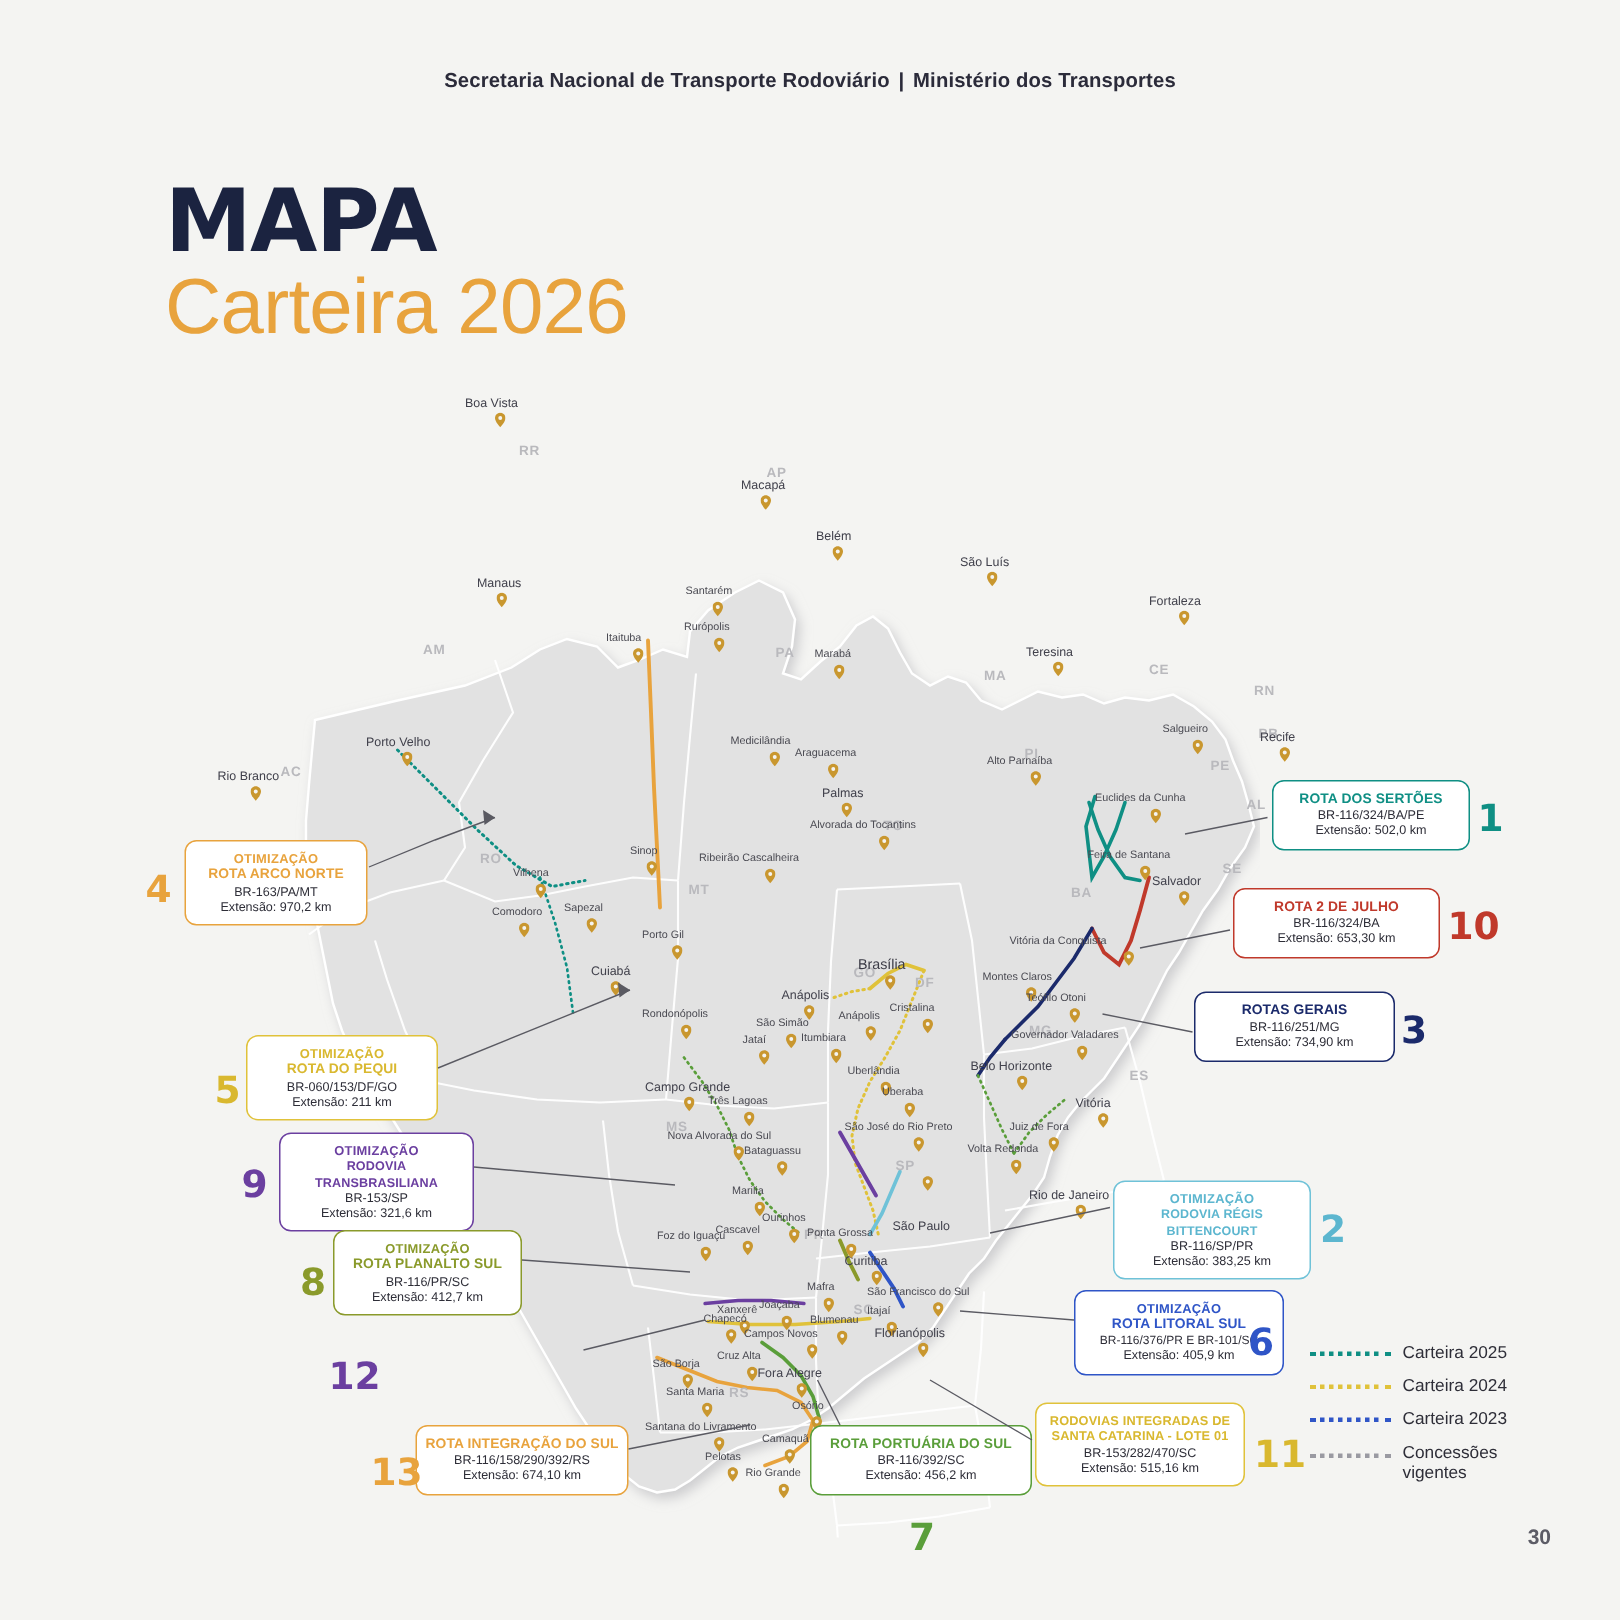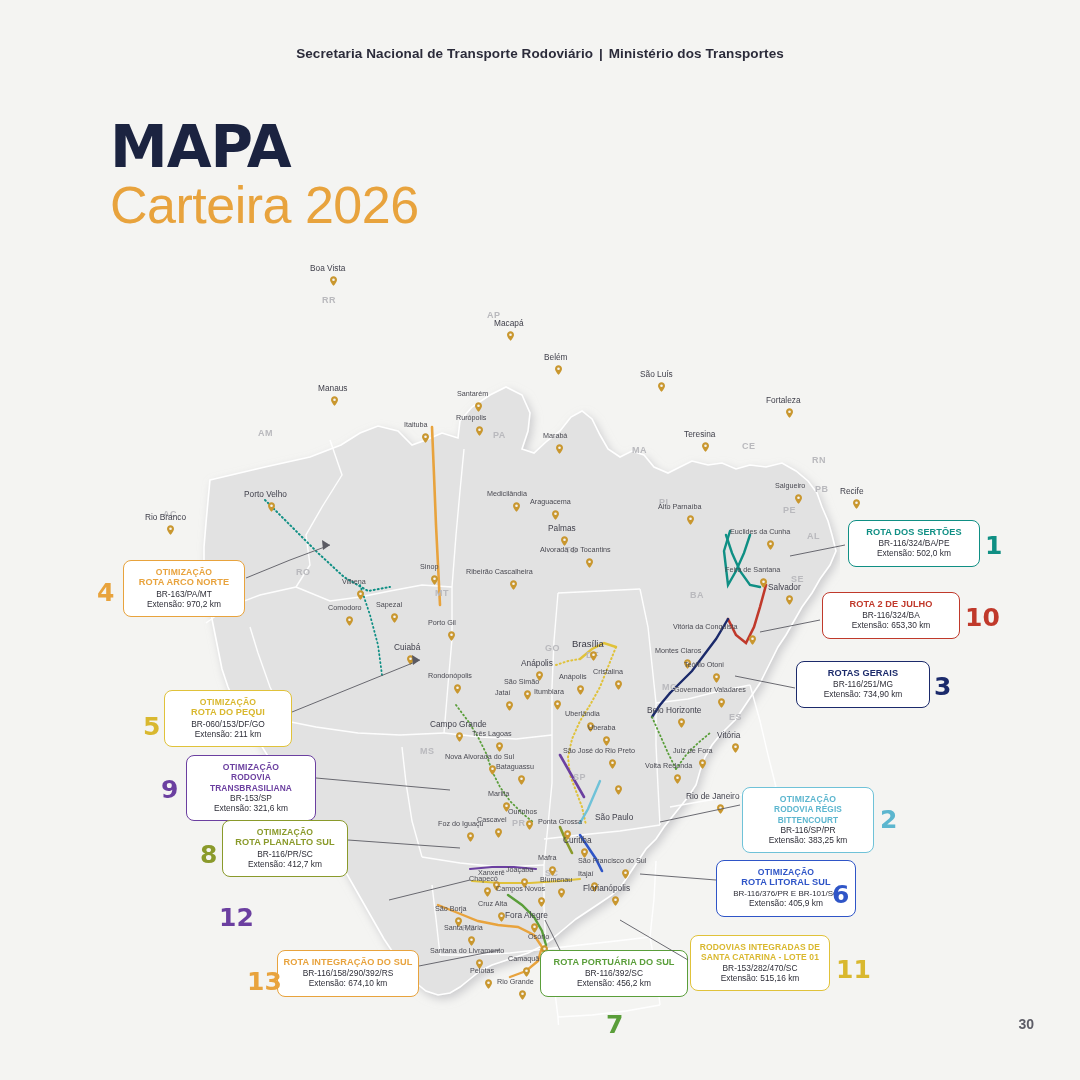--- a/index.html
+++ b/index.html
@@ -67,20 +67,21 @@
     line-height: 1.05;
   }
   .city-label.big { font-size: 9.5px; color: #3a3a45; }
   .city-label.med { font-size: 8.3px; color: #41414c; }
   .state-label {
     position: absolute;
     font-size: 9px;
     color: #b9b9bd;
     font-weight: bold;
     letter-spacing: 0.5px;
+    margin-left: 24px;
   }
   .pin {
     position: absolute;
     width: 7px; height: 10px;
   }
 
   
   .callout {
     position: absolute;
     border: 1.6px solid #888;
@@ -791,15 +792,34 @@
       <path d="M716,880 L640,874"></path>
       <path d="M389,900 L470,880"></path>
       <path d="M419,966 L500,950"></path>
       <path d="M688,960 L620,920"></path>
       <path d="M560,950 L545,920"></path>
       <polygon points="330,545 322,540 323,550" fill="#5a5a62" stroke="none"></polygon>
       <polygon points="420,660 412,655 413,665" fill="#5a5a62" stroke="none"></polygon>
     </g>
   </svg>
 
+  <div class="legend">
+    <div class="legend-row">
+      <span class="legend-dash" style="border-top-color:#0f8f84;"></span>
+      <span class="legend-label">Carteira 2025</span>
+    </div>
+    <div class="legend-row">
+      <span class="legend-dash" style="border-top-color:#e0c23a;"></span>
+      <span class="legend-label">Carteira 2024</span>
+    </div>
+    <div class="legend-row">
+      <span class="legend-dash" style="border-top-color:#2f55c7;"></span>
+      <span class="legend-label">Carteira 2023</span>
+    </div>
+    <div class="legend-row" style="align-items:flex-start;">
+      <span class="legend-dash" style="border-top-color:#9a9aa2; margin-top:6px;"></span>
+      <span class="legend-label">Concessões
+vigentes</span>
+    </div>
+  </div>
 
   <div class="page-num">30</div>
 </div>
 
 </body></html>

